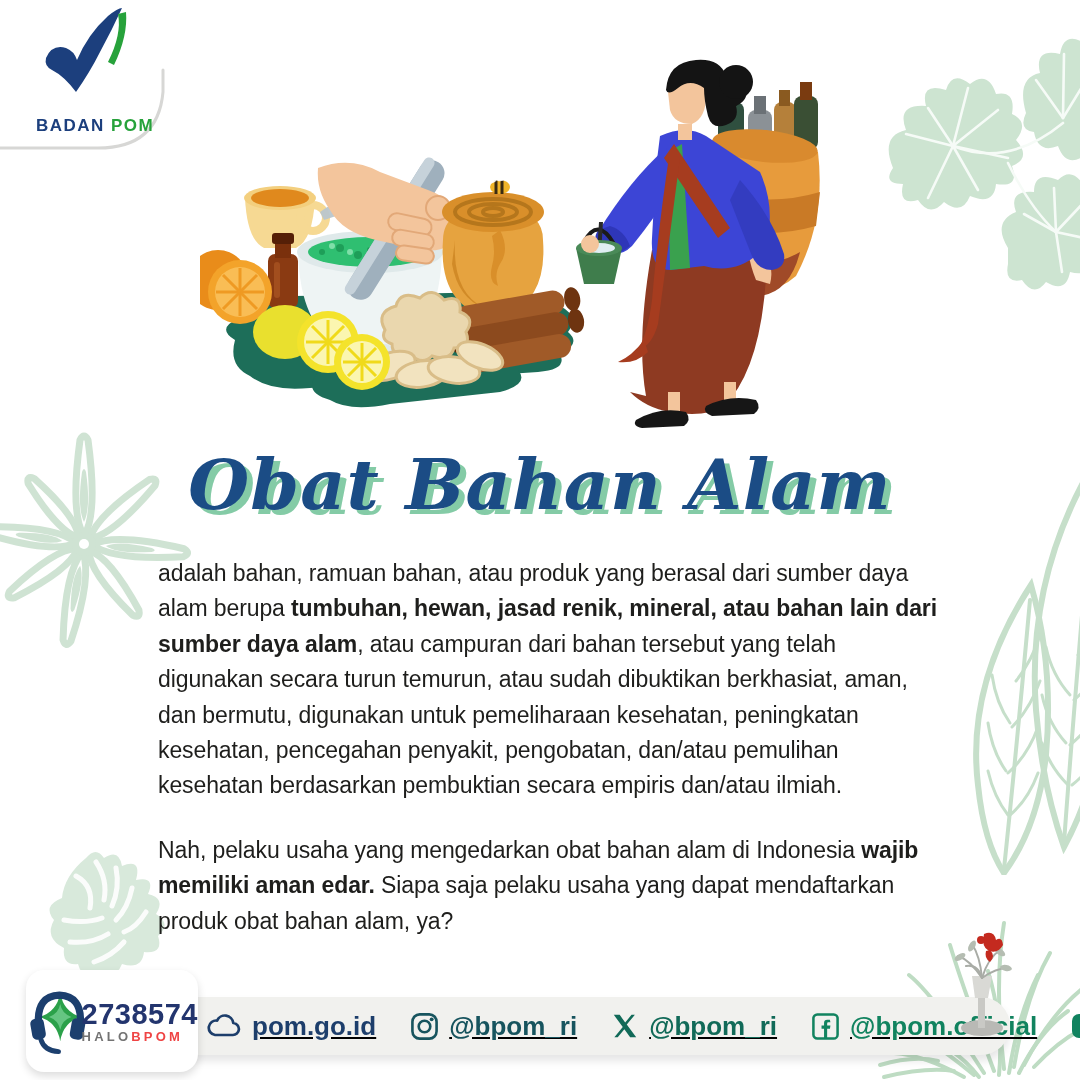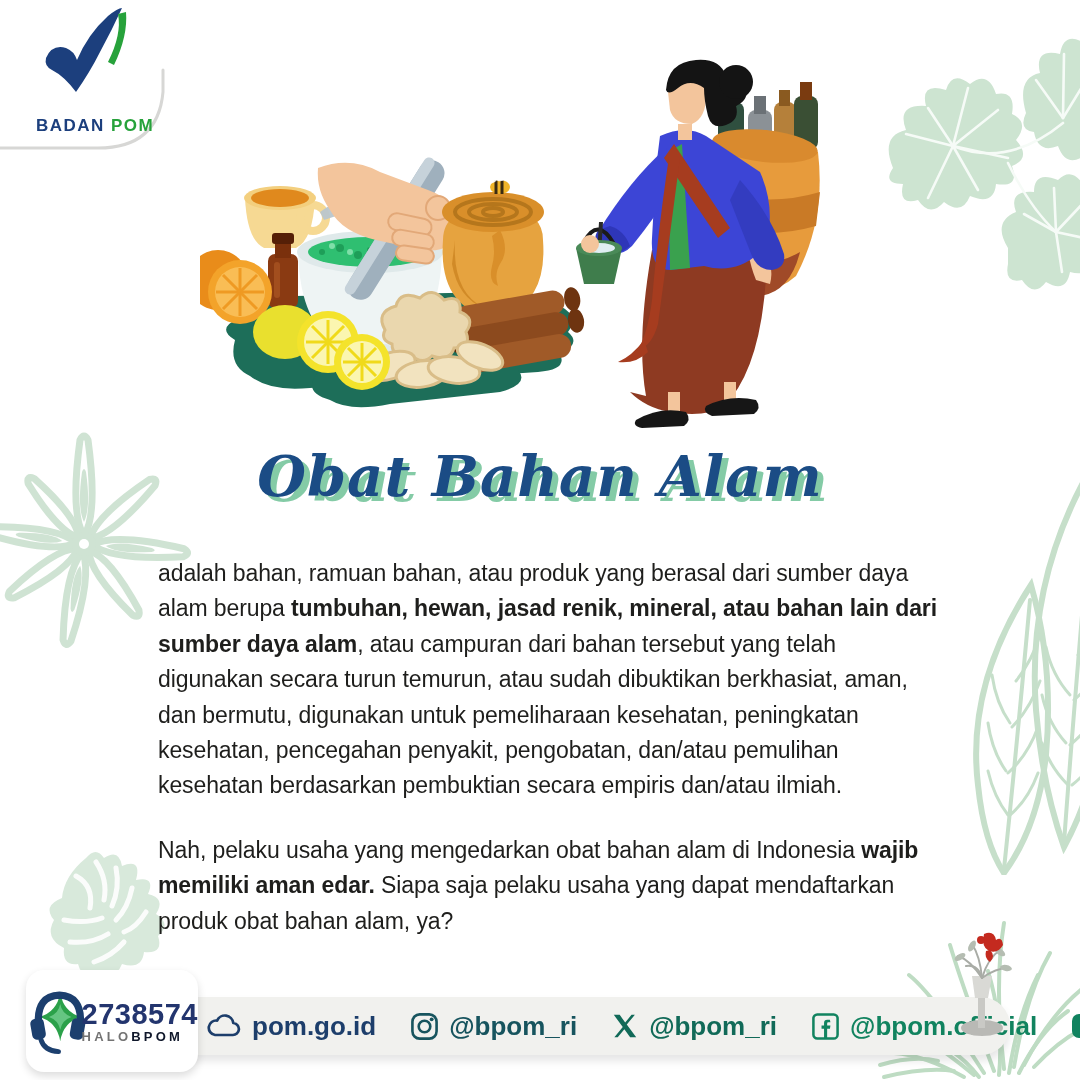--- a/index.html
+++ b/index.html
@@ -10,41 +10,41 @@
   
   #logo-card{left:0;top:0;width:200px;height:160px;}
   #logo-card svg{position:absolute;left:0;top:0;}
   #logo-text{position:absolute;left:36px;top:100px;font-weight:bold;font-size:17px;letter-spacing:1.5px;margin-top:16px;}
   #logo-text .w1{color:#1c3f7d;}
   #logo-text .w2{color:#27a23b;margin-left:6px;}
 
   
   #title{left:0;top:443px;width:1080px;text-align:center;
          font-family:"DejaVu Serif",serif;font-style:italic;font-weight:bold;
-         font-size:56px;color:#1b4c85;letter-spacing:1px;
+         font-size:70px;color:#1b4c85;letter-spacing:1px;
          text-shadow:6px 5px 0 #84cba6;}
 
   
   #textblock{left:158px;top:556px;width:782px;color:#1e1e1c;font-size:23px;line-height:35.4px;letter-spacing:-0.1px;}
   #textblock p{margin:0;}
   #textblock p + p{margin-top:29px;}
   .b{font-weight:bold;}
 
   
   #footer-pill{left:88px;top:997px;width:922px;height:58px;background:#f1f1ee;border-radius:30px;
                box-shadow:0 6px 9px rgba(0,0,0,.10);display:flex;align-items:center;
-               padding-left:118px;box-sizing:border-box;gap:34px;}
+               padding-left:118px;box-sizing:border-box;gap:34px;text-decoration:underline;}
   .contact{display:flex;align-items:center;gap:10px;font-weight:bold;font-size:26px;}
   .contact svg{display:block;}
   #hotline-badge{left:26px;top:970px;width:172px;height:102px;background:#ffffff;border-radius:18px;
                  box-shadow:0 4px 8px rgba(0,0,0,.14);display:flex;align-items:center;}
   #hotline-badge .txt{margin-left:-6px;}
   #hotline-number{font-size:29px;font-weight:800;color:#23356e;letter-spacing:.5px;line-height:30px;}
   #hotline-label{font-size:13px;font-weight:bold;letter-spacing:3.2px;line-height:15px;}
-  #hotline-label .h{color:#737373;} #hotline-label .b2{color:#0f172a;}
+  #hotline-label .h{color:#737373;} #hotline-label .b2{color:#ef4444;}
 </style>
 </head>
 <body>
 
 <div id="page">
 
   <svg class="abs" style="right:-28px;top:18px;" width="250" height="300" viewBox="0 0 250 300">
     <g fill="#cde4d1">
       <path d="M35,150 Q22,118 48,112 Q38,86 68,88 Q62,64 88,72 Q94,52 112,66 Q130,52 138,76 Q158,72 154,96 Q172,104 158,122 Q174,140 154,148 Q162,170 138,166 Q136,188 112,178 Q104,198 86,184 Q72,200 60,182 Q40,188 45,166 Q24,166 35,150 Z"></path>
       <path d="M168,95 Q158,60 182,55 Q176,30 202,36 Q206,12 228,26 Q244,14 250,40 L250,150 Q232,158 226,138 Q208,150 200,128 Q180,136 176,114 Q160,112 168,95 Z"></path>

